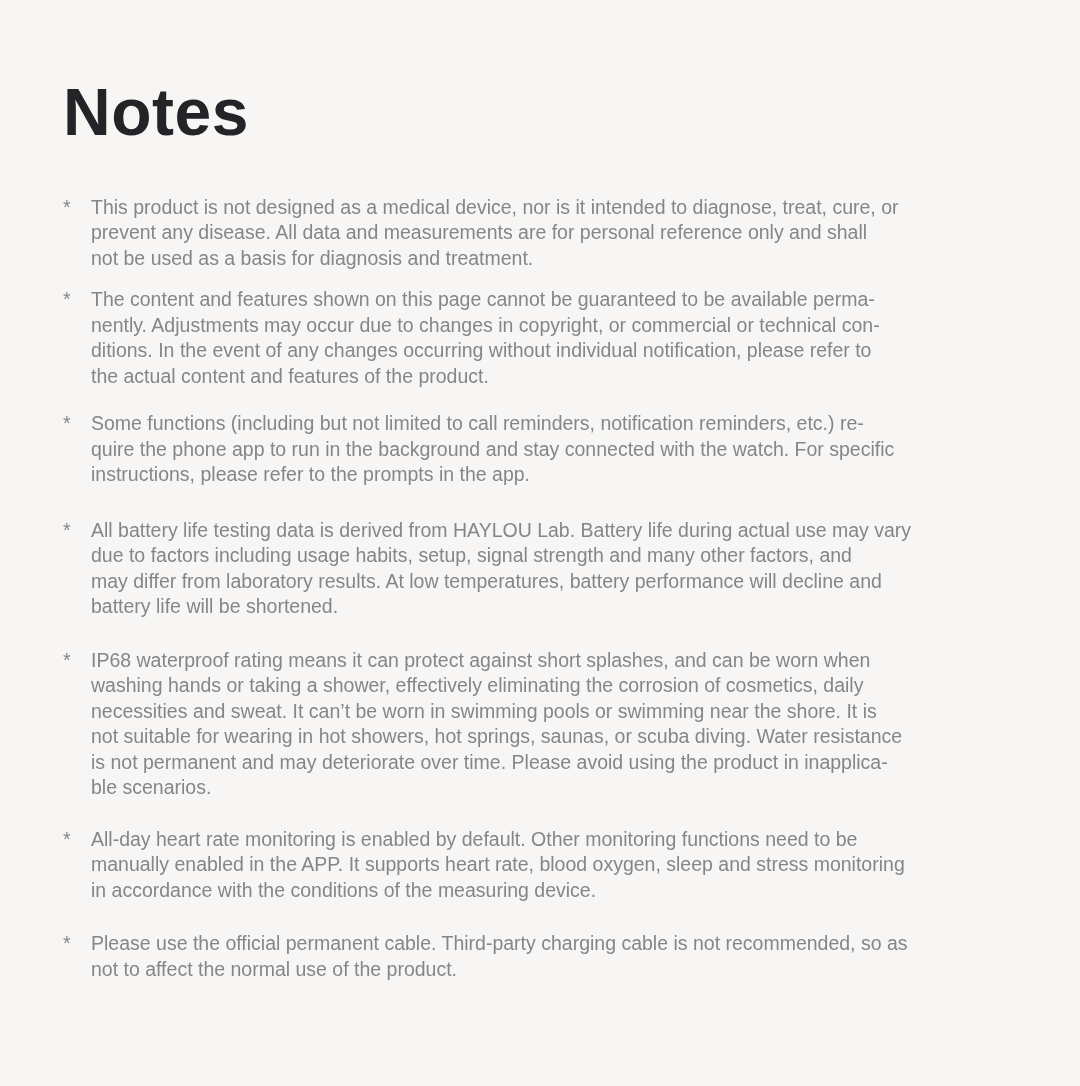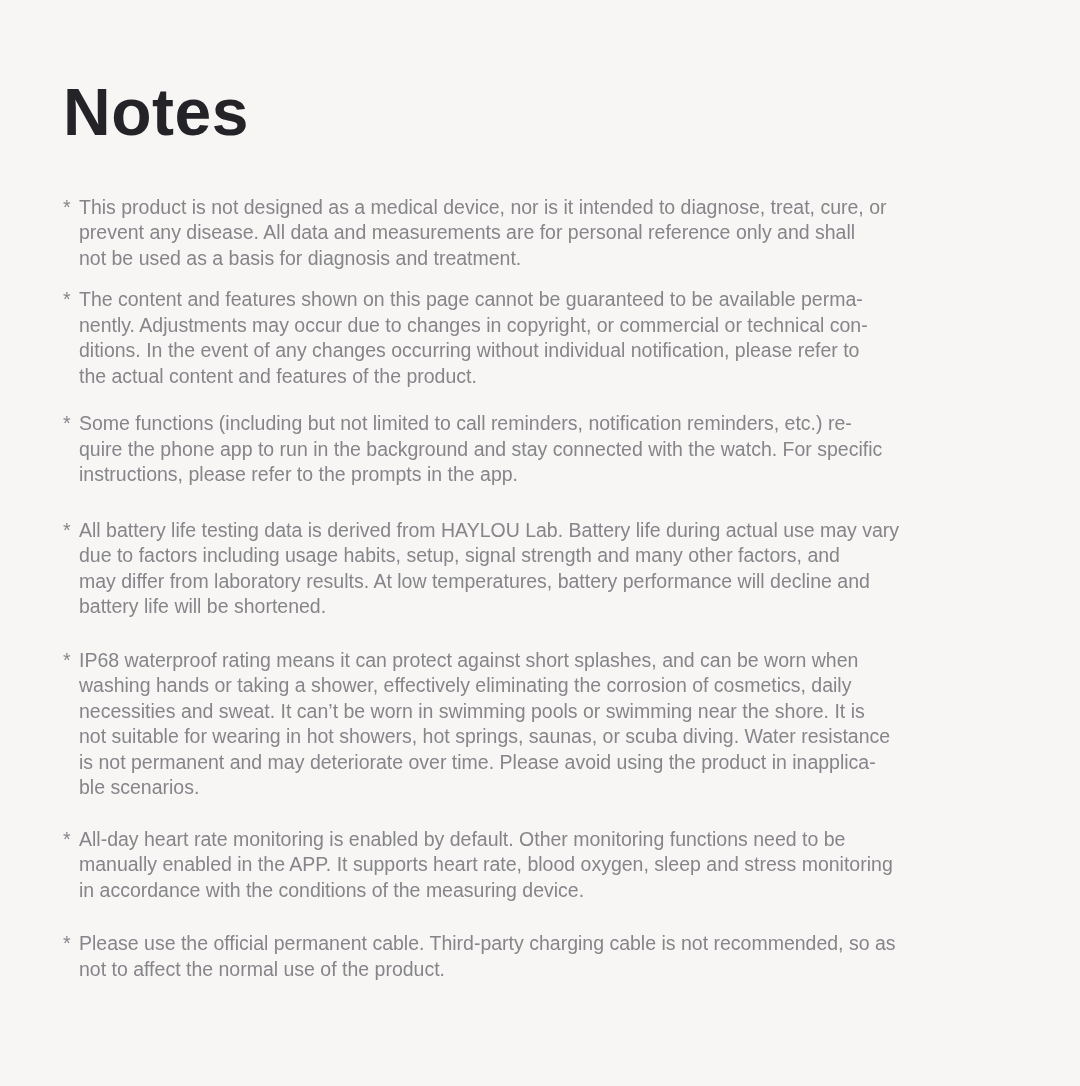--- a/index.html
+++ b/index.html
@@ -34,20 +34,21 @@
     display: flex;
     align-items: flex-start;
   }
   .note .bullet {
     flex: 0 0 16px;
     width: 16px;
   }
   .note .note-text {
     white-space: pre-line;
     flex: 1 1 auto;
+    margin-left: 12px;
   }
   .note.n2 { margin-top: 16px; }
   .note.n3 { margin-top: 22px; }
   .note.n4 { margin-top: 30px; }
   .note.n5 { margin-top: 28px; }
   .note.n6 { margin-top: 26px; }
   .note.n7 { margin-top: 28px; }
 </style>
 </head>
 <body>

